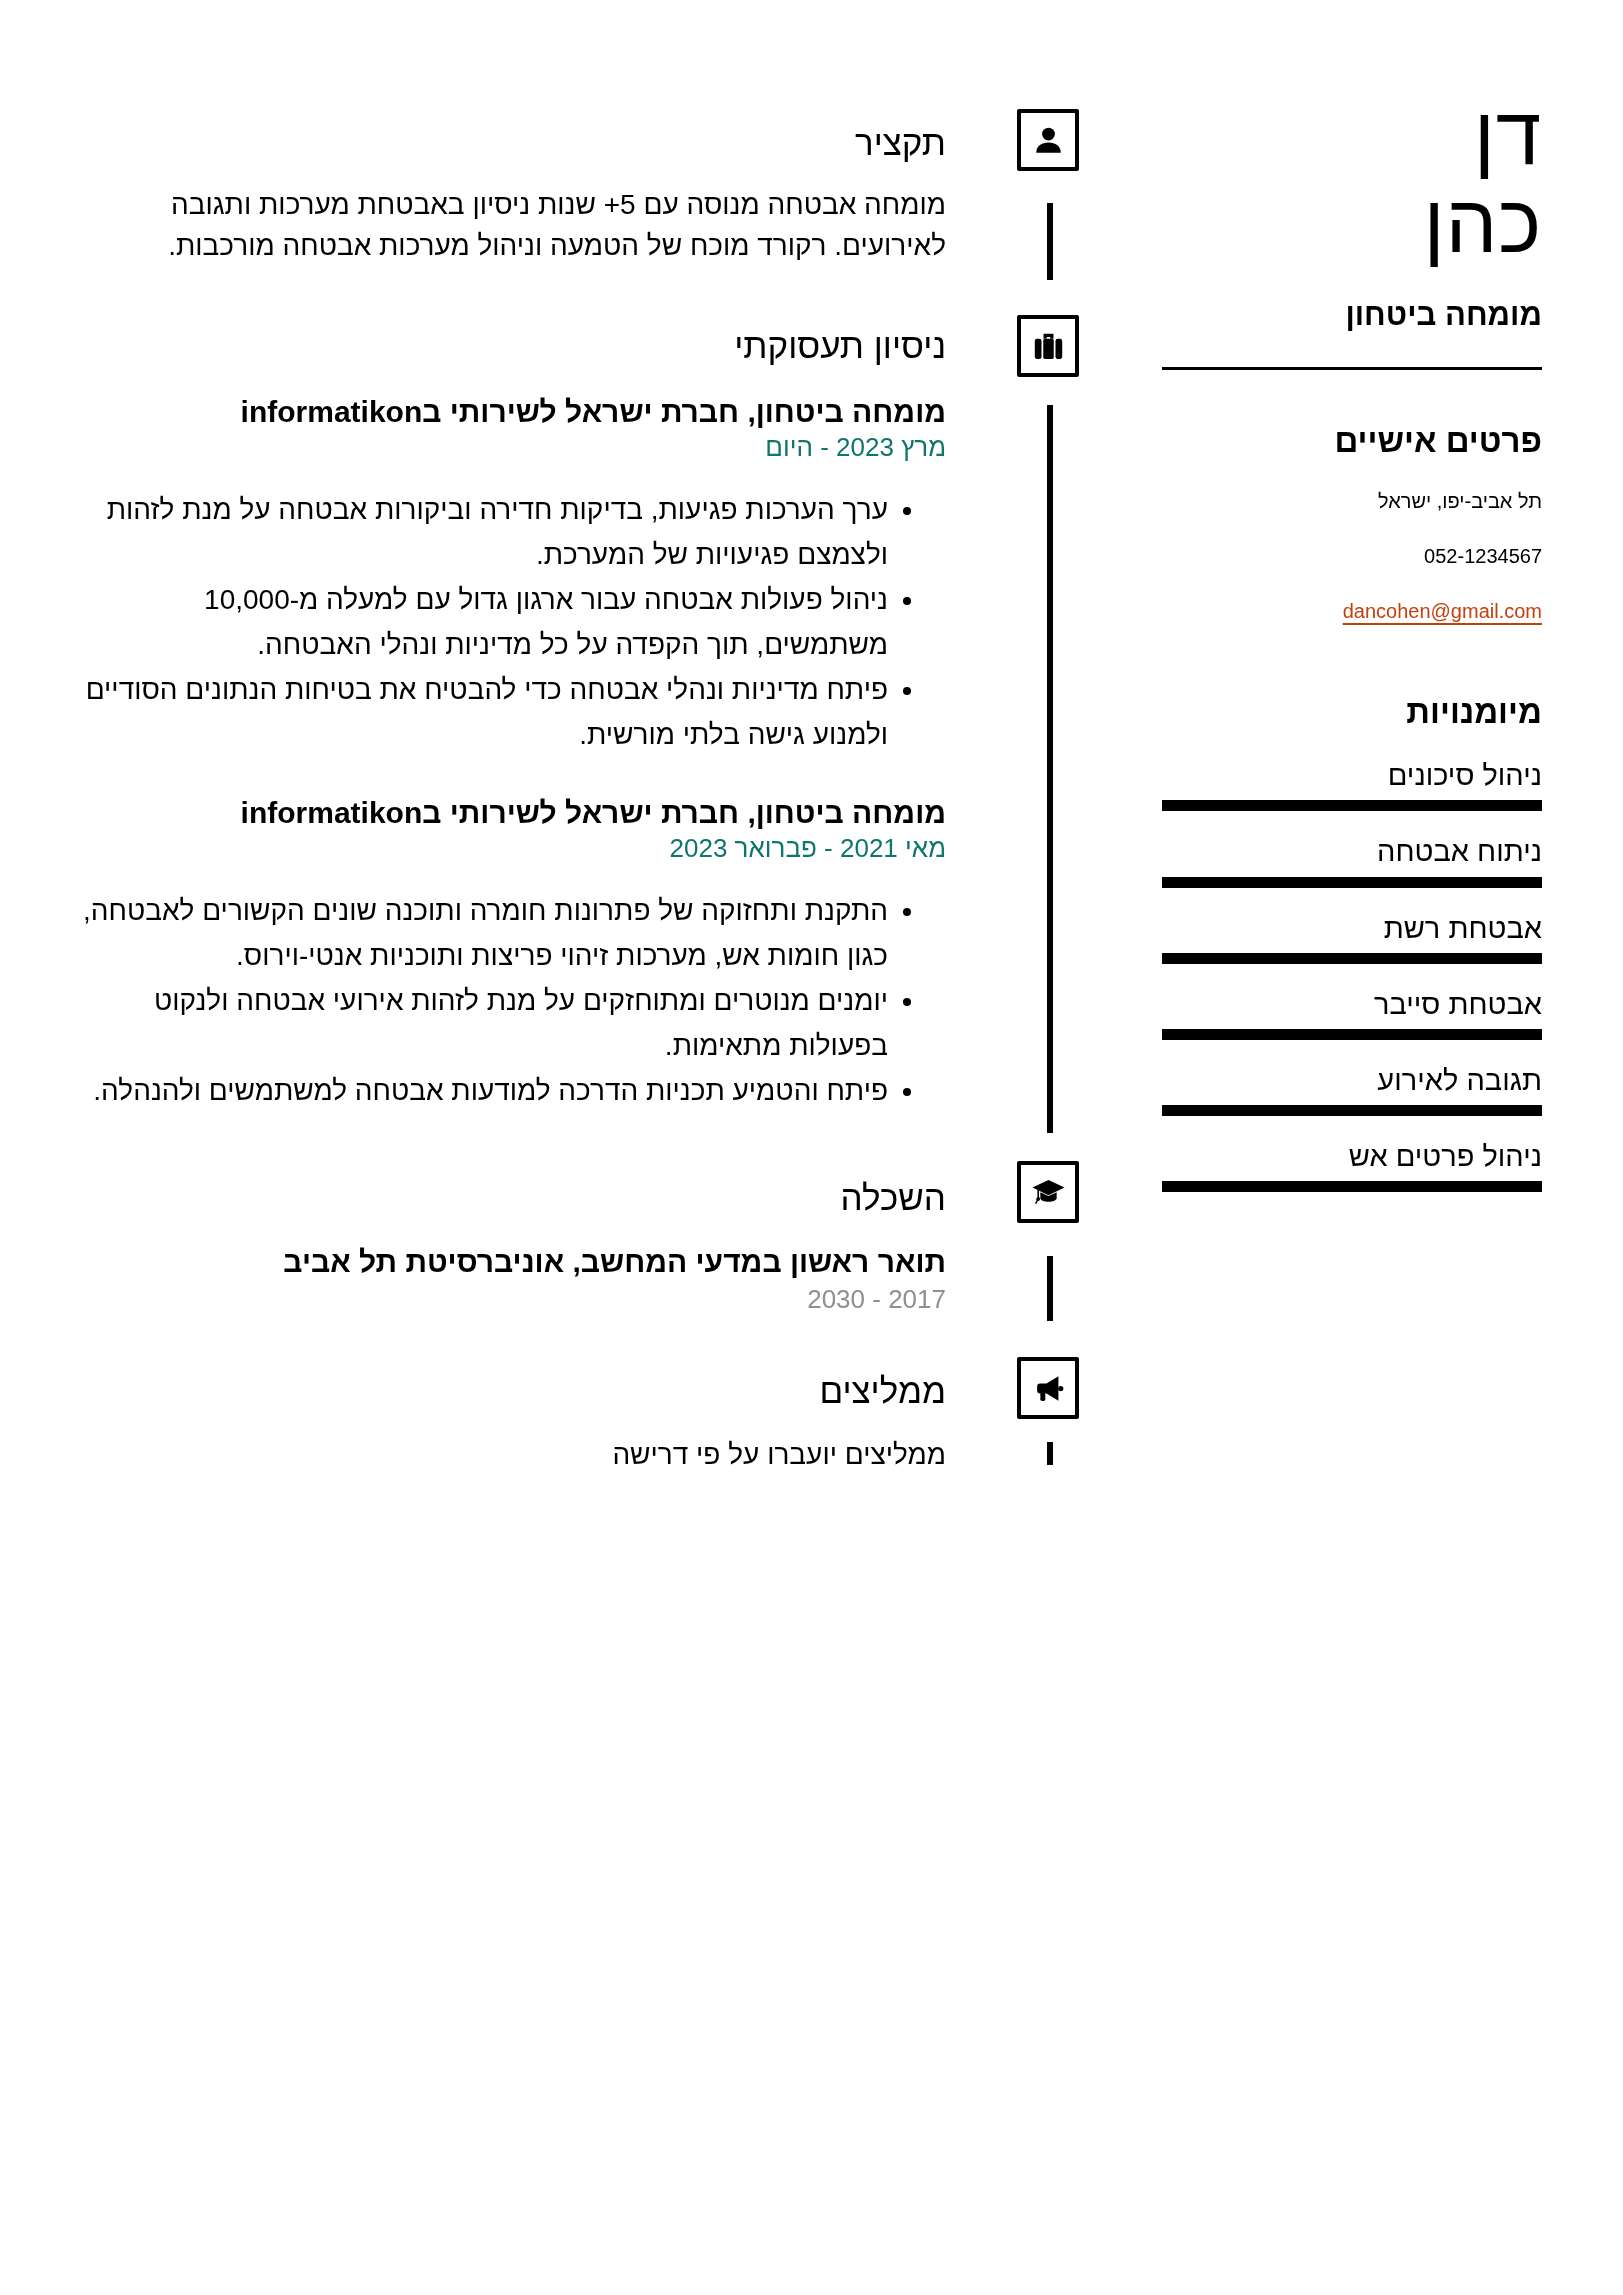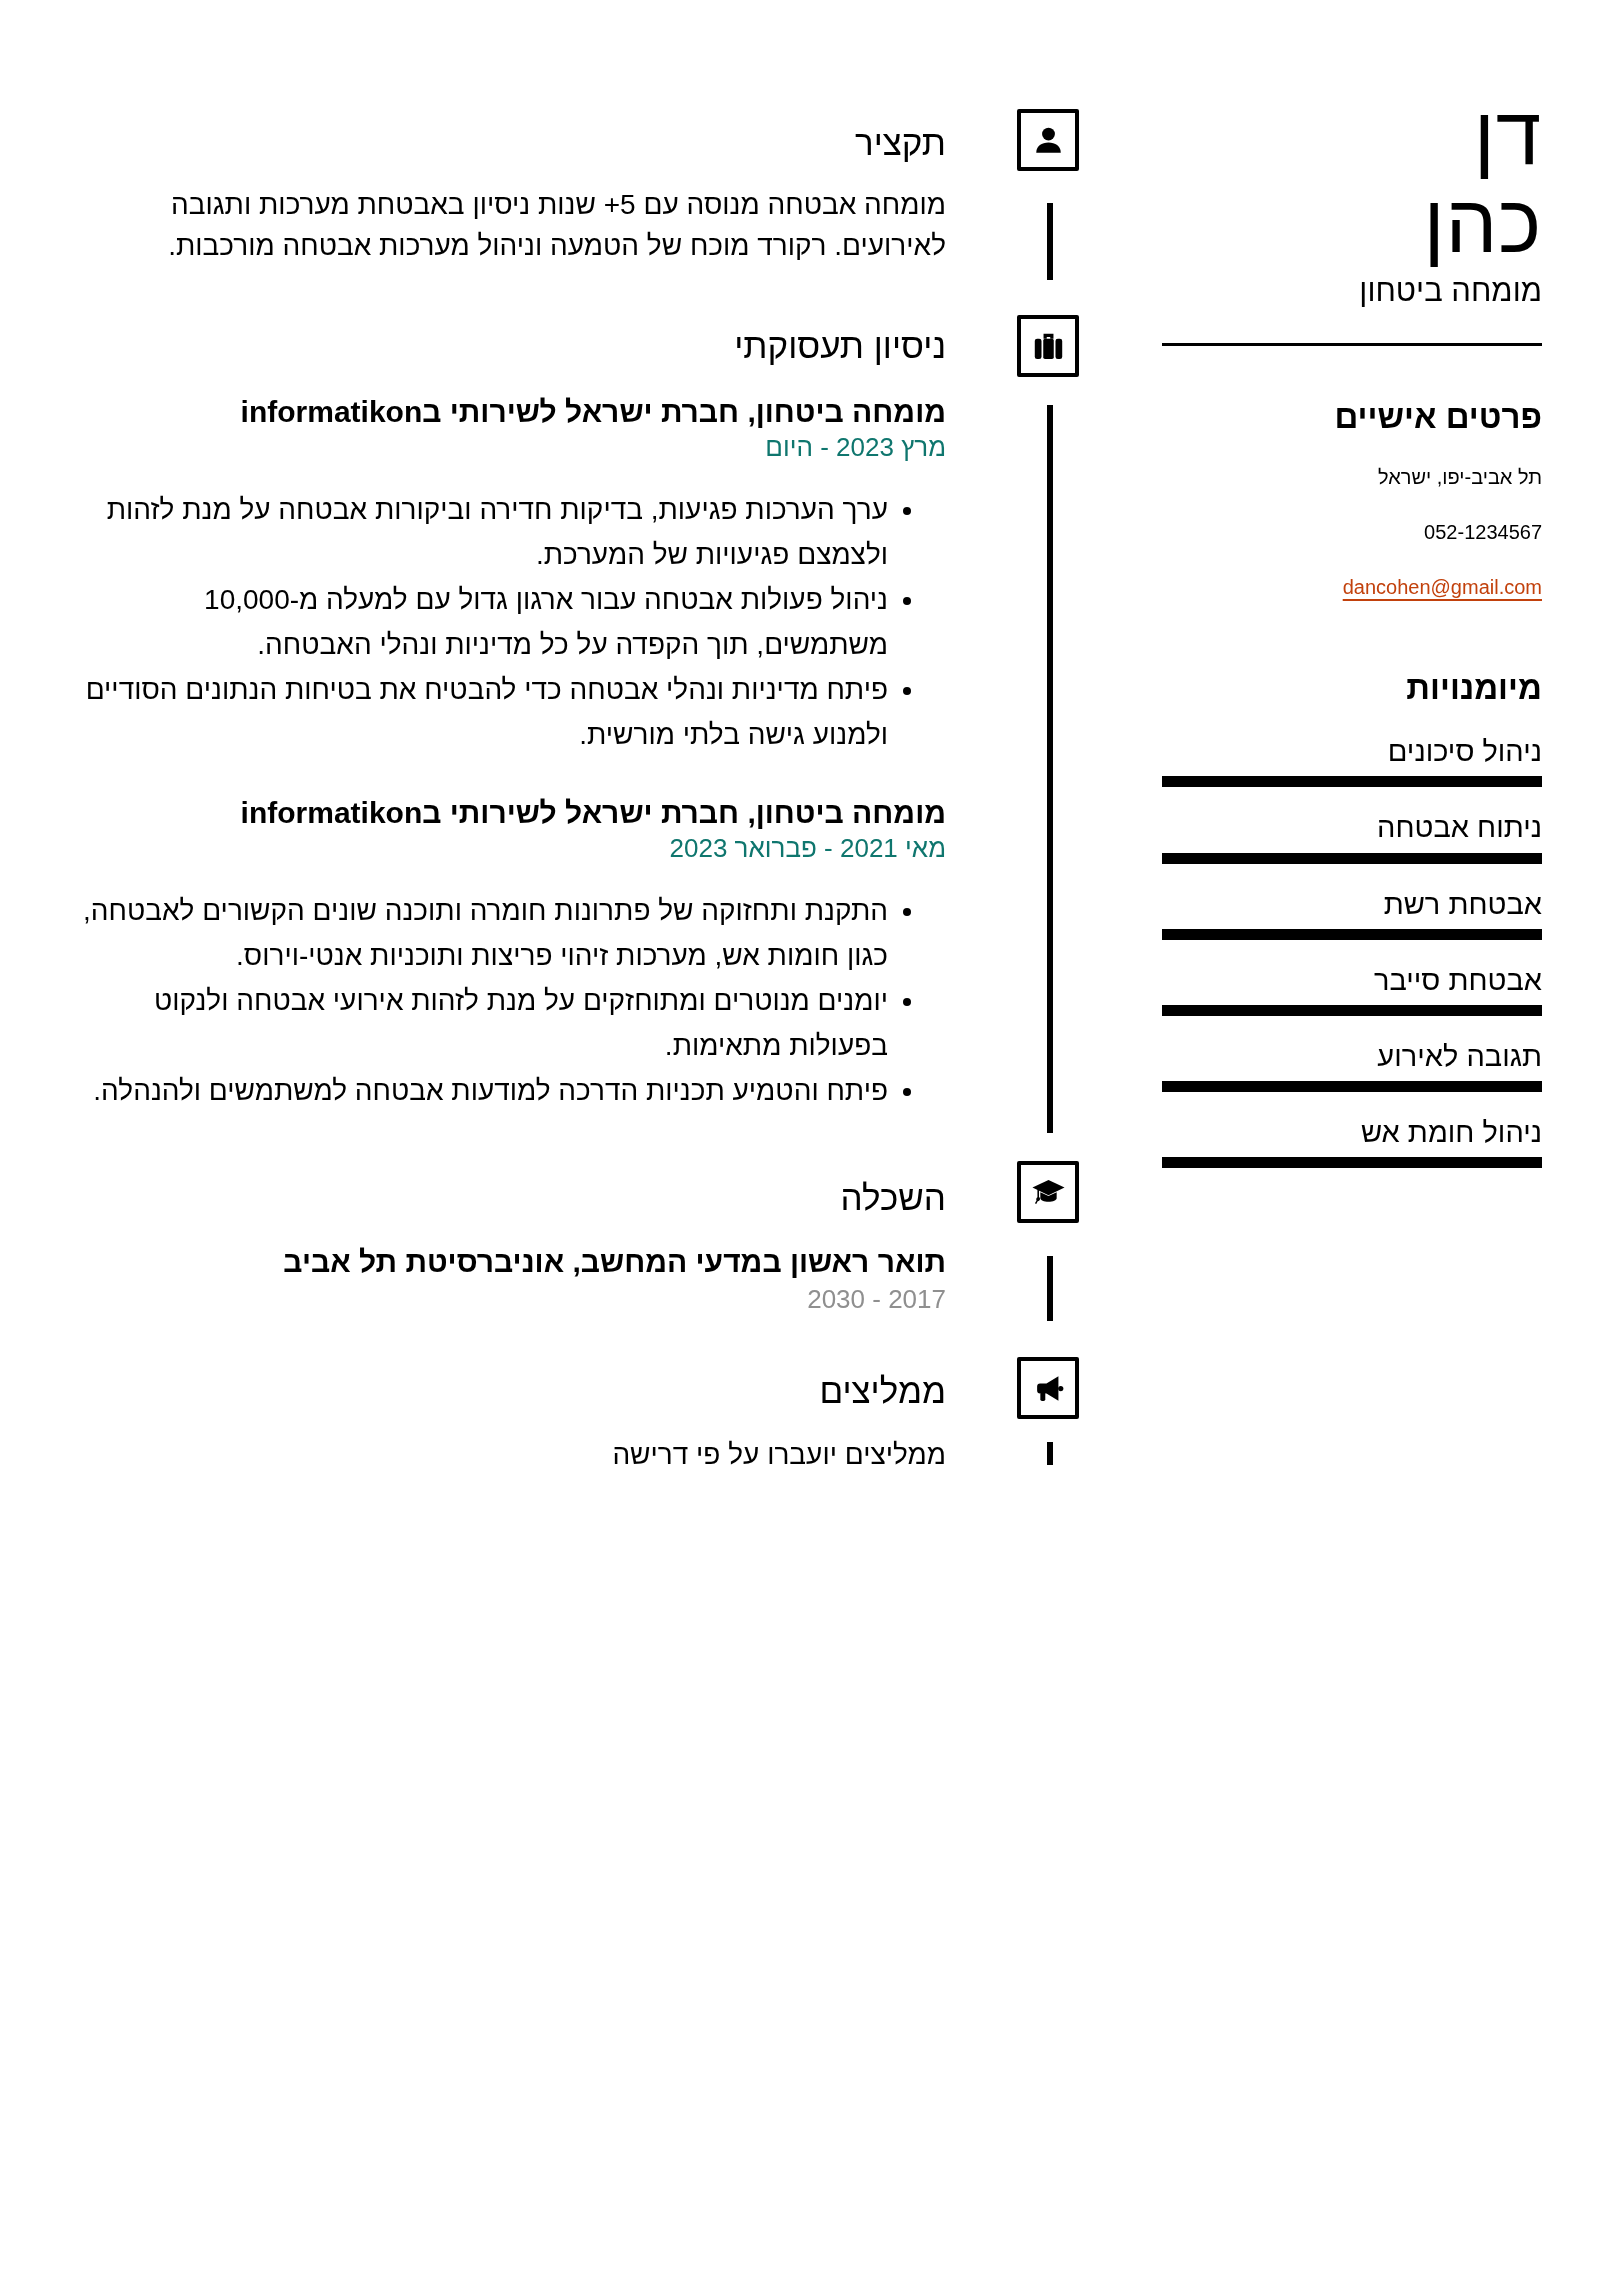--- a/index.html
+++ b/index.html
@@ -11,21 +11,21 @@
     color:#000;
     direction:rtl;
     overflow:hidden;
   }
   
   .sidebar{
     position:absolute; top:92px; right:81px; width:380px;
     text-align:right;
   }
   .name{font-size:82px;line-height:88px;font-weight:400;letter-spacing:0.7px;}
-  .job-headline{margin-top:4px;font-size:31px;line-height:38px;font-weight:400;}
+  .job-headline{margin-top:28px;font-size:31px;line-height:38px;font-weight:700;}
   .side-rule{margin-top:33px;height:3.3px;background:#000;width:100%;}
   .side-heading{margin-top:52px;font-size:33px;line-height:37px;font-weight:700;}
   .contact-item{margin-top:22px;font-size:20px;line-height:33px;}
   .contact-item.first{margin-top:26px;}
   .email-link{color:#c2410c;text-decoration:underline;text-underline-offset:5.2px;}
   .skills-list{margin-top:30px;}
   .skill{margin-bottom:25px;}
   .skill-label{font-size:29px;line-height:31px;}
   .skill-track{margin-top:9.2px;height:11px;width:100%;background:#fff;}
   .skill-fill{height:100%;background:#000;}
@@ -139,21 +139,21 @@
         </div>
 
         <div class="skill">
           <div class="skill-label">תגובה לאירוע</div>
           <div class="skill-track">
             <div class="skill-fill" style="width: 100%;"></div>
           </div>
         </div>
 
         <div class="skill">
-          <div class="skill-label">ניהול חומת אש</div>
+          <div class="skill-label">ניהול פרטים אש</div>
           <div class="skill-track">
             <div class="skill-fill" style="width: 100%;"></div>
           </div>
         </div>
       </div>
   </aside>
 
   <section class="main-sec" style="top:124px">
     <h2 class="sec-heading">תקציר</h2>
     <p class="summary-text">מומחה אבטחה מנוסה עם 5+ שנות ניסיון באבטחת מערכות ותגובה לאירועים. רקורד מוכח של הטמעה וניהול מערכות אבטחה מורכבות.</p>

